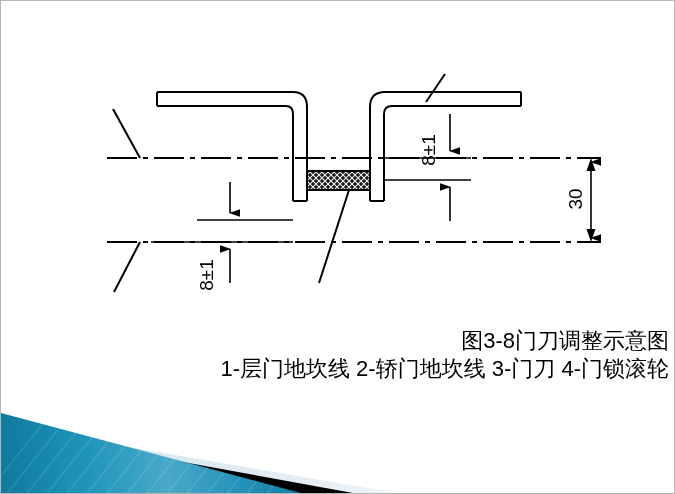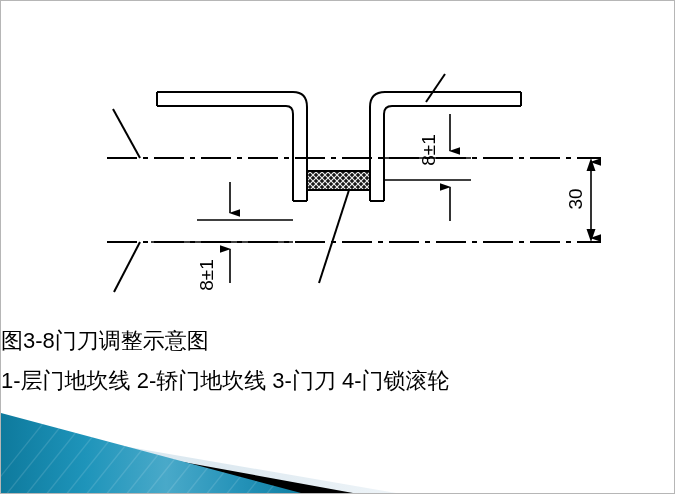--- a/index.html
+++ b/index.html
@@ -25,37 +25,36 @@
     top: 0;
     width: 675px;
     height: 494px;
     display: block;
   }
   .caption-block {
     position: absolute;
     left: 0;
     top: 326px;
     width: 668px;
-    text-align: left;
+    text-align: right;
     pointer-events: none;
   }
   .caption-title {
     font-family: "Liberation Sans", sans-serif;
     font-size: 22px;
     color: #000000;
     letter-spacing: 0px;
     line-height: 28px;
     white-space: nowrap;
   }
   .caption-legend {
     font-family: "Liberation Sans", sans-serif;
     font-size: 22px;
     color: #000000;
     line-height: 28px;
-    margin-top: 12px;
     white-space: nowrap;
   }
   .dim-label {
     font-family: "Liberation Sans", sans-serif;
     font-size: 19px;
     color: #000000;
     position: absolute;
     transform-origin: center center;
     white-space: nowrap;
   }

